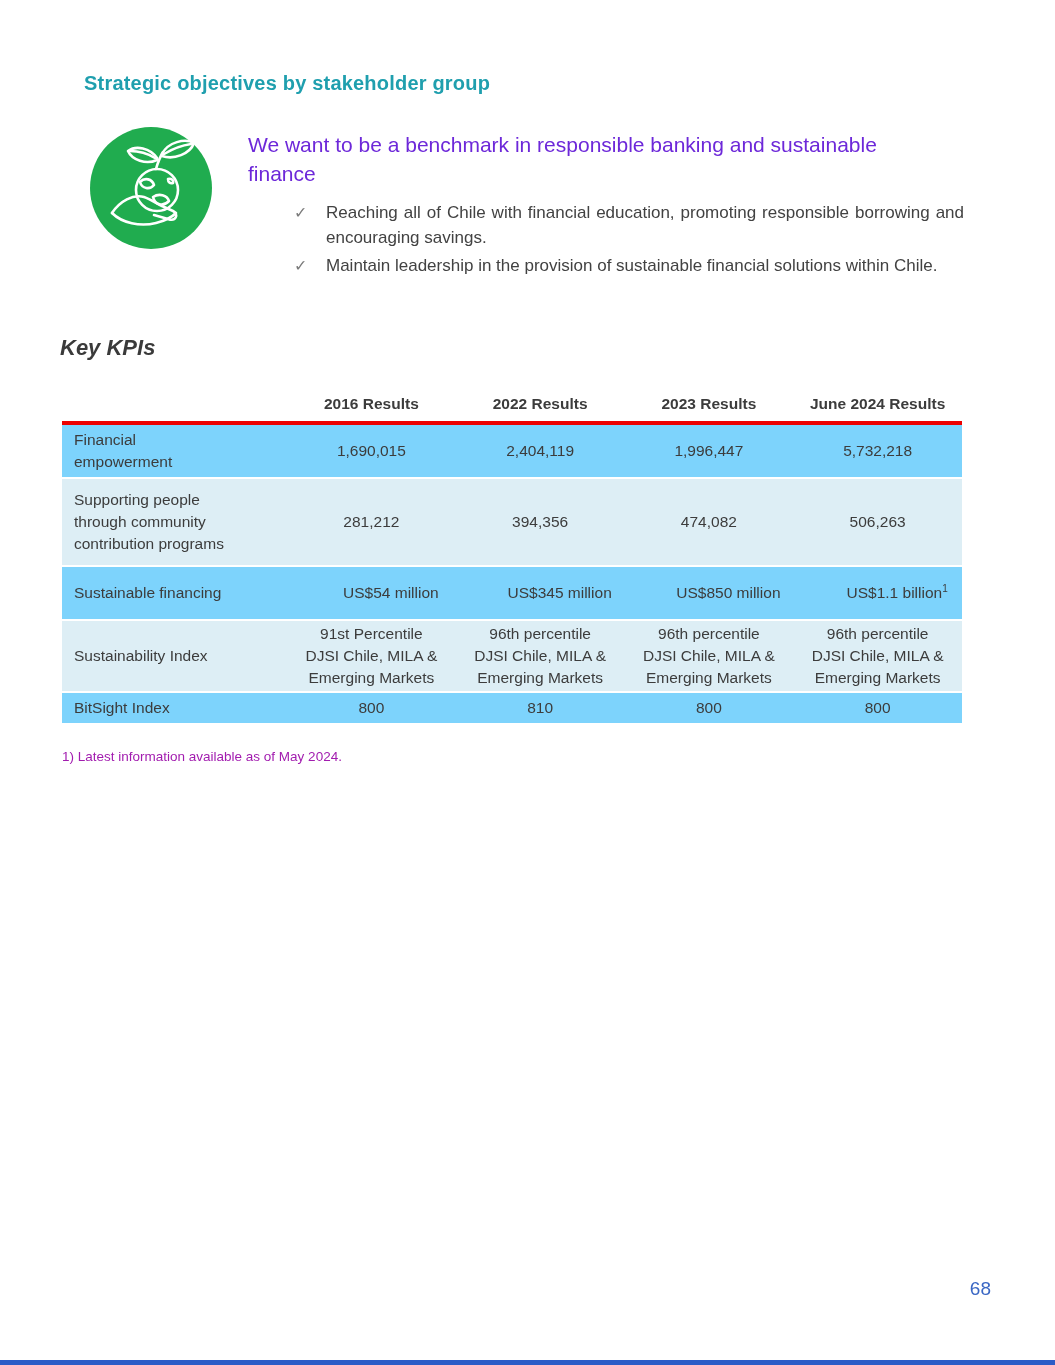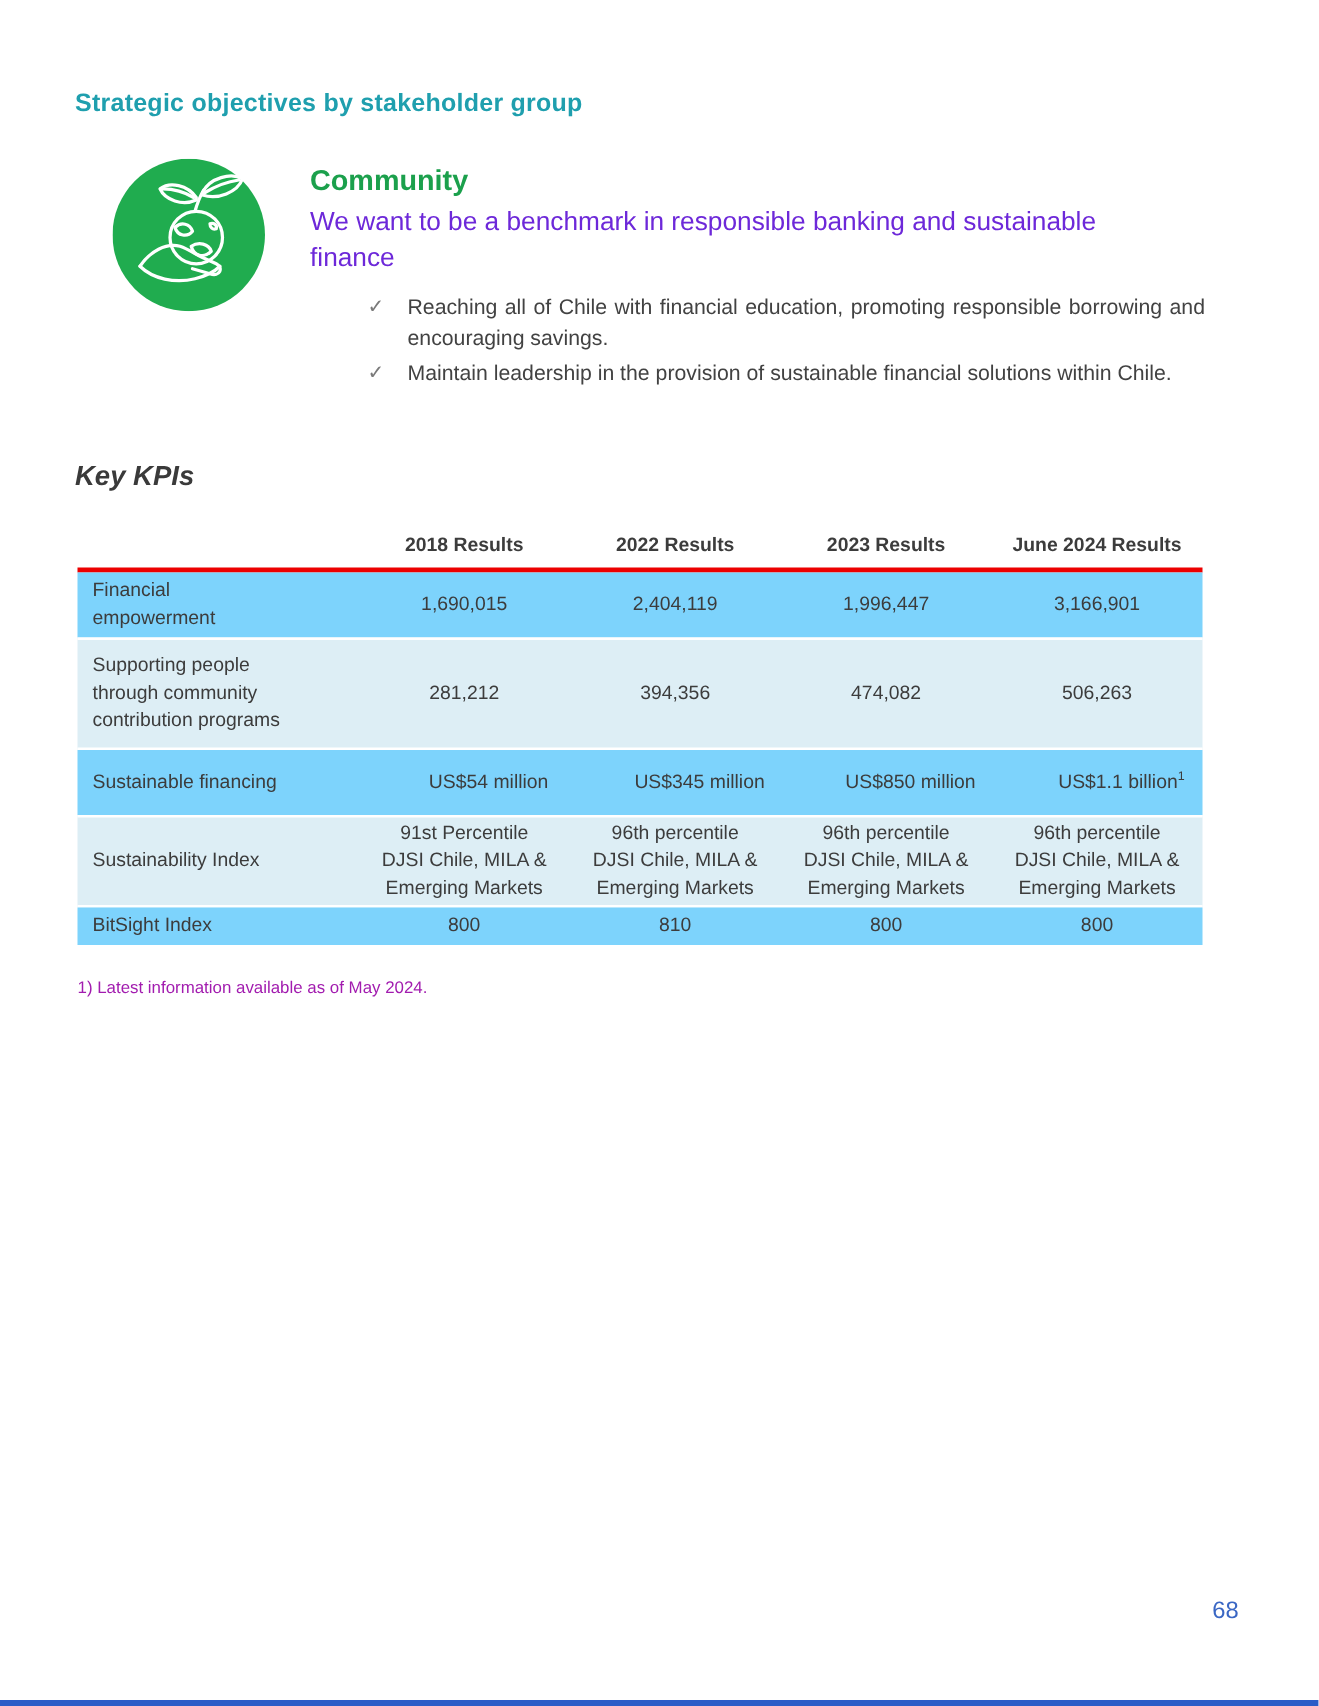--- a/index.html
+++ b/index.html
@@ -5,21 +5,21 @@
   * { margin:0; padding:0; box-sizing:border-box; }
   html,body { background:#ffffff; }
   body { font-family:"Liberation Sans", sans-serif; color:#3f3f3f; }
   .page {
     position:relative;
     width:1055px; height:1365px;
     background:#ffffff;
     overflow:hidden;
   }
   .doc-title {
-    margin:72px 60px 0 60px;
+    margin:72px 60px 0 84px;
     font-size:20px; font-weight:bold;
     color:#1f9fae;
     letter-spacing:.2px;
   }
   
   .section {
     display:flex;
     margin:32px 60px 0 90px;
     gap:36px;
   }
@@ -121,52 +121,51 @@
           <path d="M67 31 C60 21 46 18 38 24 C42 33 56 38 67 33 Z"></path>
           <path d="M65 31 C57 26 48 24 40 24"></path>
 
           <path d="M22 86 C30 74 43 67 54 70 C60 72 66 76 72 79 L83 84 C89 87 86 95 78 92 L64 88"></path>
           <path d="M22 86 C32 96 50 100 66 96 C74 94 82 90 86 86"></path>
         </g>
       </svg>
     </div>
 
     <div class="section-body">
-      <div class="section-heading">Community</div>
       <div class="section-subtitle">We want to be a benchmark in responsible banking and sustainable finance</div>
       <div class="bullets">
         <div class="bullet">
           <span class="check">✓</span>
           <span class="bullet-text">Reaching all of Chile with financial education, promoting responsible borrowing and encouraging savings.</span>
         </div>
         <div class="bullet">
           <span class="check">✓</span>
           <span class="bullet-text">Maintain leadership in the provision of sustainable financial solutions within Chile.</span>
         </div>
       </div>
     </div>
   </div>
 
   <div class="kpi-heading">Key KPIs</div>
 
   <div class="kpi-table">
     <div class="t-row t-head">
       <div class="t-cell t-label"></div>
-      <div class="t-cell">2018 Results</div>
+      <div class="t-cell">2016 Results</div>
       <div class="t-cell">2022 Results</div>
       <div class="t-cell">2023 Results</div>
       <div class="t-cell">June 2024 Results</div>
     </div>
 
     <div class="t-row row-white h1r">
       <div class="t-cell t-label">Financial empowerment</div>
       <div class="t-cell">1,690,015</div>
       <div class="t-cell">2,404,119</div>
       <div class="t-cell">1,996,447</div>
-      <div class="t-cell">3,166,901</div>
+      <div class="t-cell">5,732,218</div>
     </div>
 
     <div class="t-row row-blue h2r">
       <div class="t-cell t-label">Supporting people through community contribution programs</div>
       <div class="t-cell">281,212</div>
       <div class="t-cell">394,356</div>
       <div class="t-cell">474,082</div>
       <div class="t-cell">506,263</div>
     </div>
 

